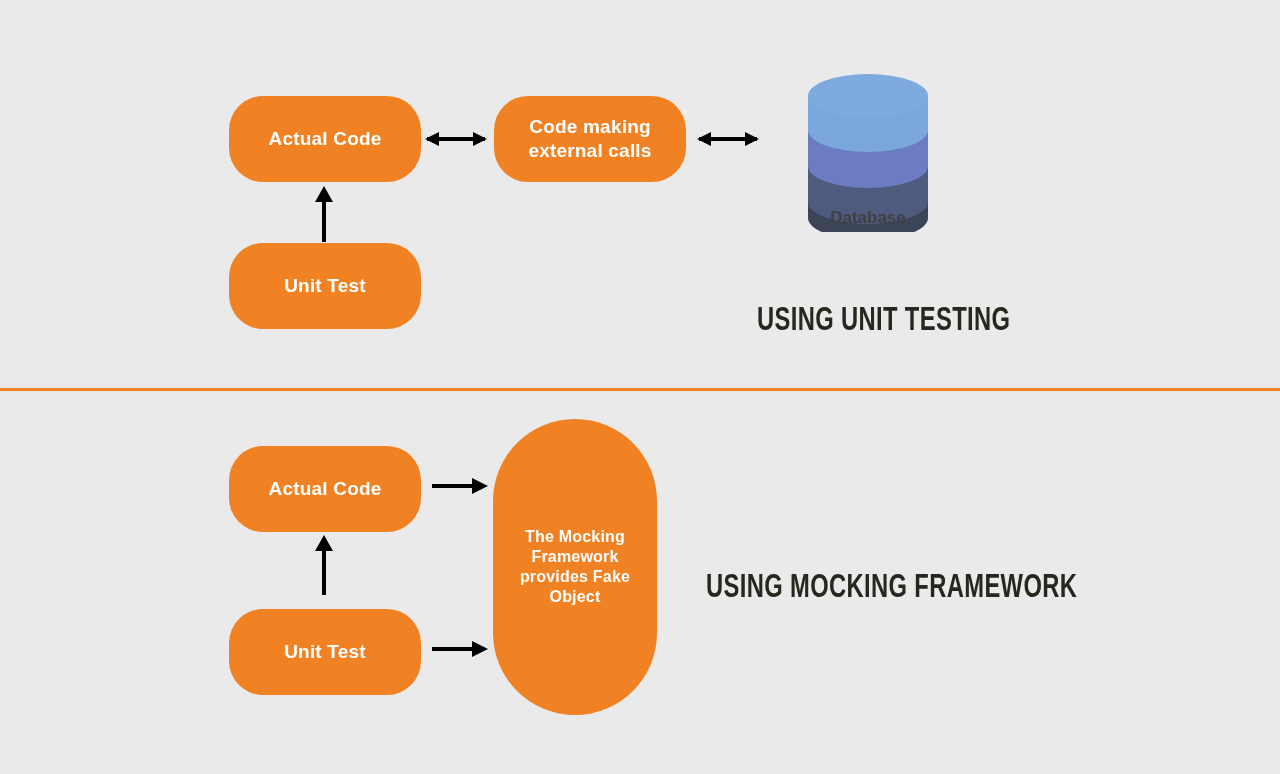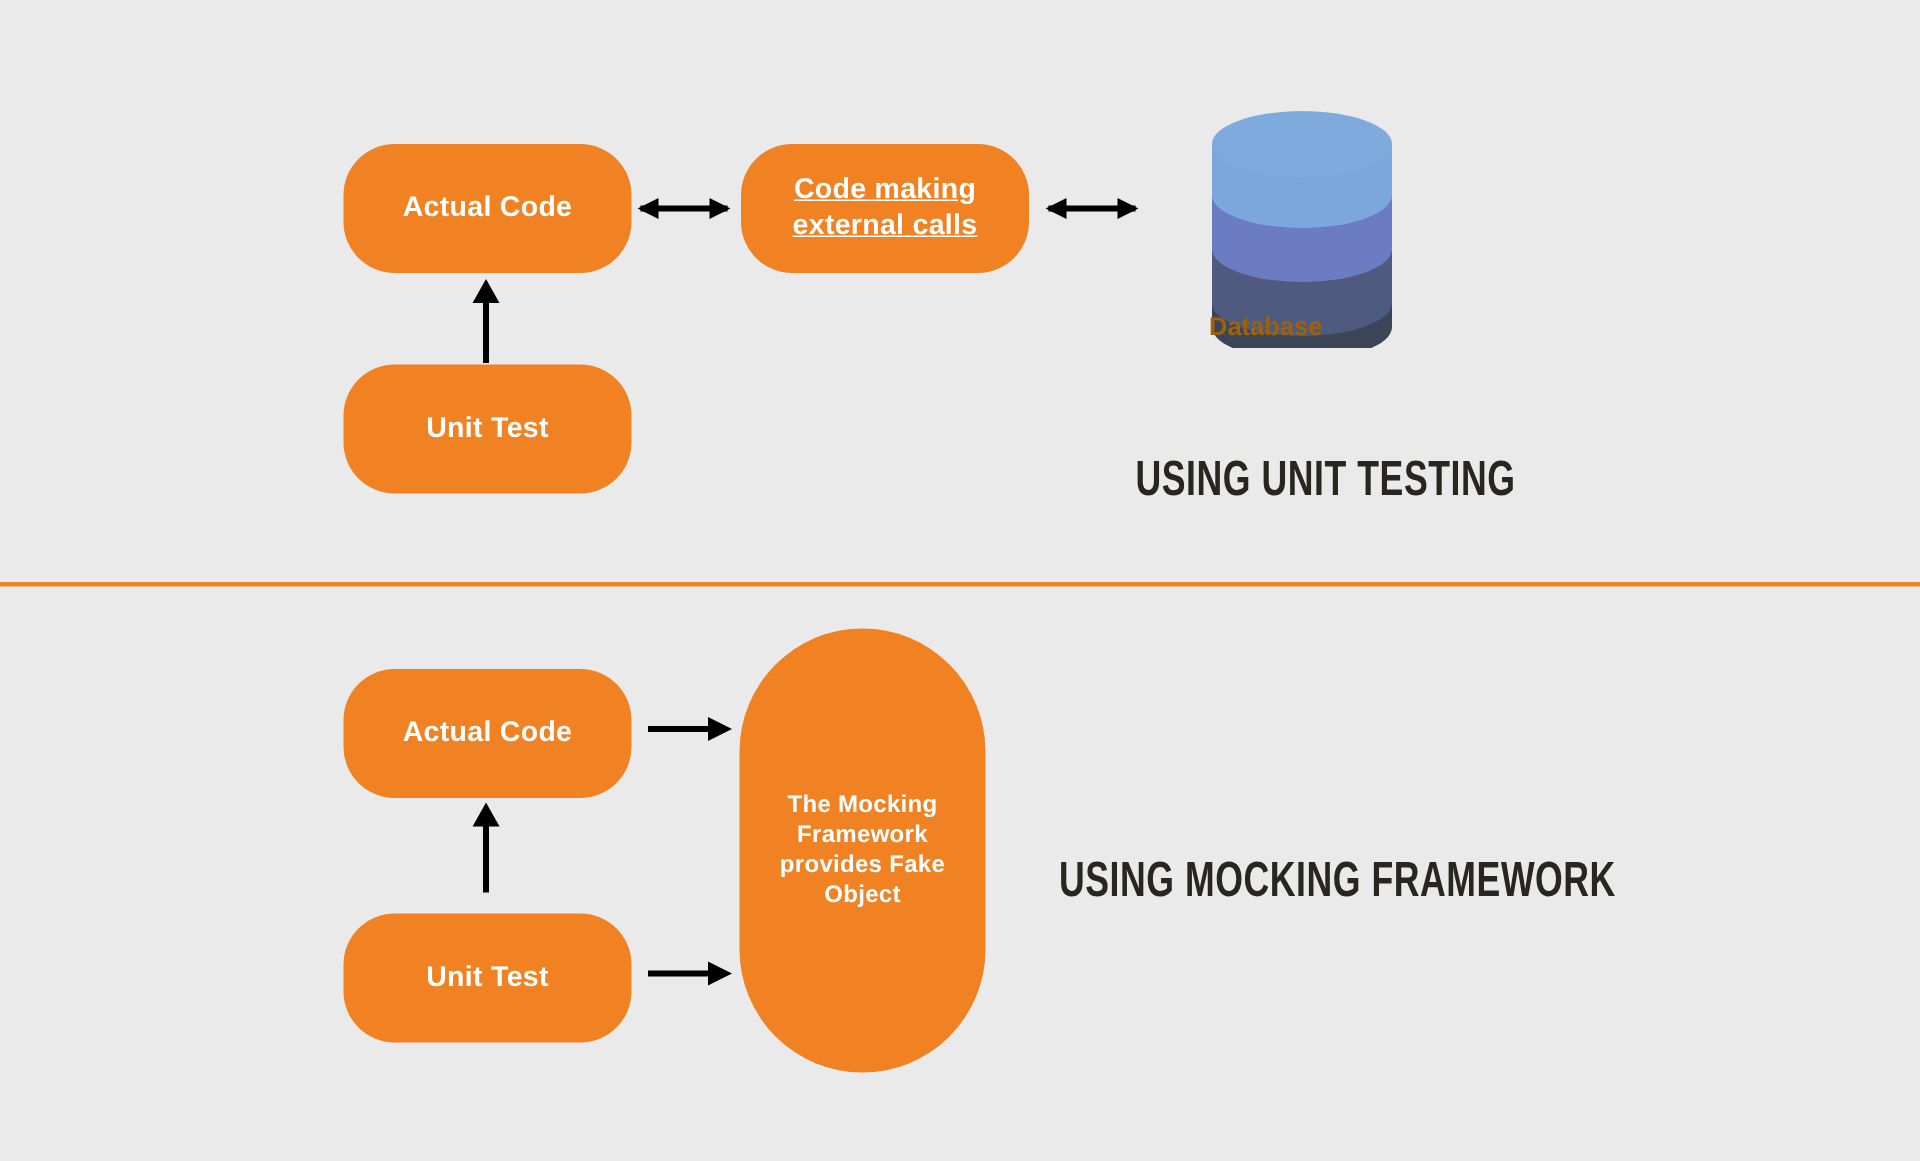--- a/index.html
+++ b/index.html
@@ -40,21 +40,21 @@
     justify-content: center;
     text-align: center;
     color: #FFFFFF;
     font-weight: bold;
     letter-spacing: 0.2px;
     box-sizing: border-box;
     line-height: 1.25;
   }
 
   #box-actual-code-top   { left: 229px; top: 96px;  width: 192px; height: 86px; font-size: 19px; }
-  #box-external-calls    { left: 494px; top: 96px;  width: 192px; height: 86px; font-size: 19px; padding: 0 14px; text-decoration: underline; }
+  #box-external-calls    { left: 494px; top: 96px;  width: 192px; height: 86px; font-size: 19px; padding: 0 14px; }
   #box-unit-test-top     { left: 229px; top: 243px; width: 192px; height: 86px; font-size: 19px; }
 
   #box-actual-code-bottom{ left: 229px; top: 446px; width: 192px; height: 86px; font-size: 19px; }
   #box-unit-test-bottom  { left: 229px; top: 609px; width: 192px; height: 86px; font-size: 19px; }
 
   #box-mocking-framework {
     left: 493px;
     top: 419px;
     width: 164px;
     height: 296px;
@@ -83,24 +83,24 @@
     left: 806px;
     top: 70px;
     width: 124px;
     height: 162px;
   }
   #database-label {
     position: absolute;
     left: 806px;
     top: 208px;
     width: 124px;
-    text-align: left;
+    text-align: center;
     font-size: 17px;
     font-weight: bold;
-    color: #a16207;
+    color: #404040;
   }
 
   
   .section-title {
     position: absolute;
     color: #27271F;
     font-weight: bold;
     font-size: 33px;
     letter-spacing: 0.5px;
     transform: scaleX(0.72);

